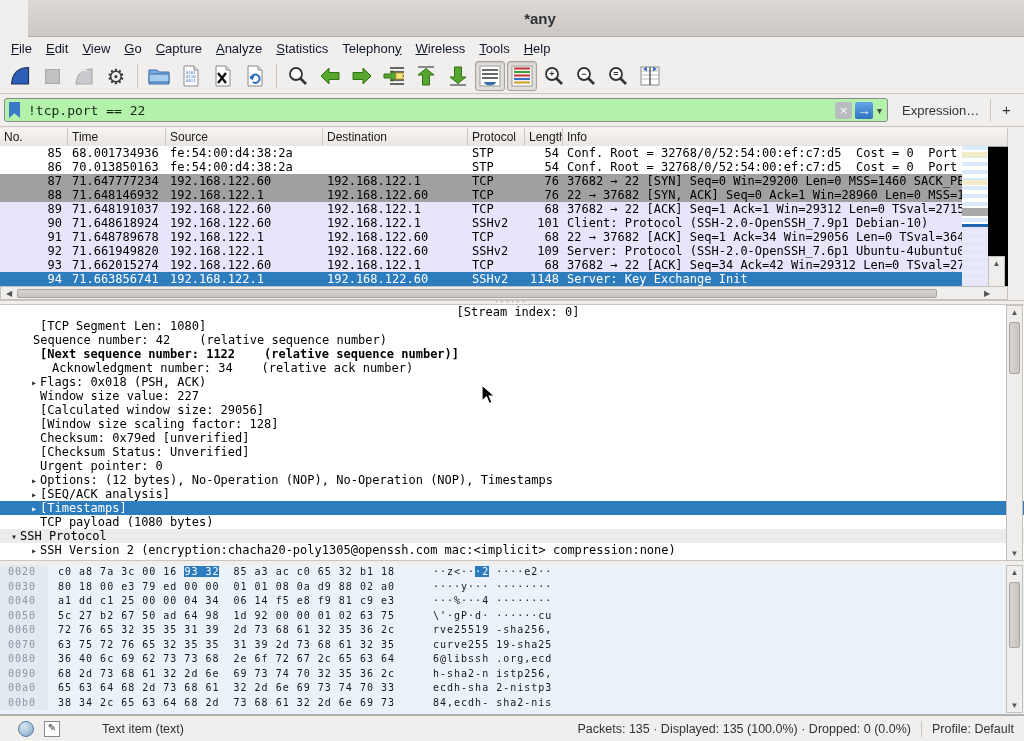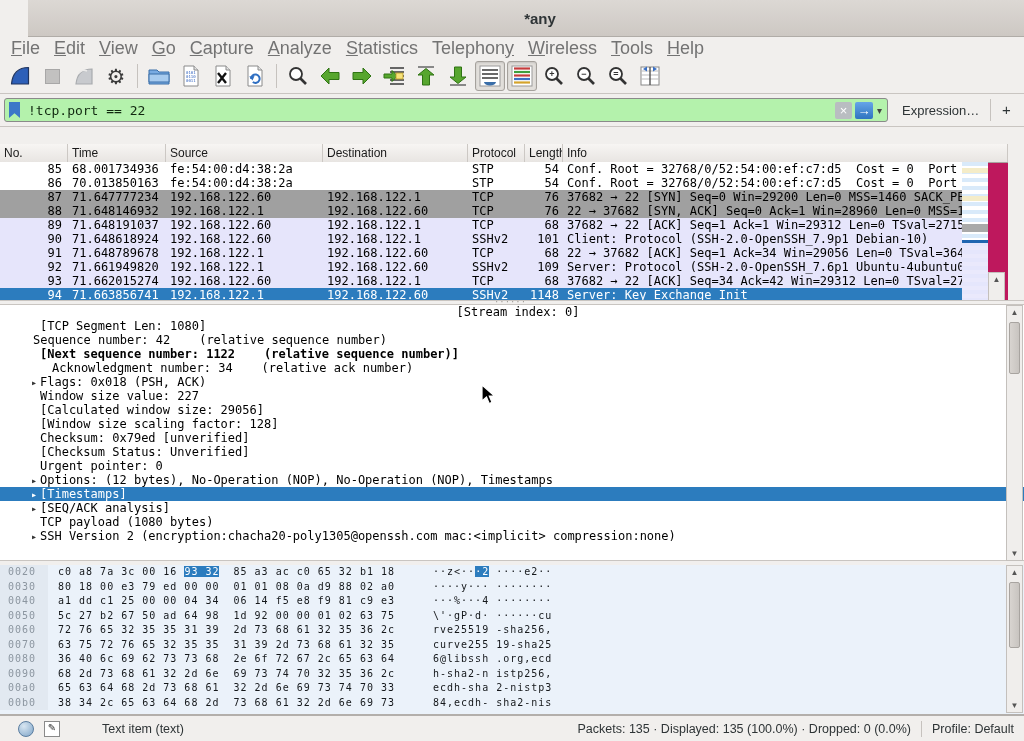--- a/index.html
+++ b/index.html
@@ -8,21 +8,21 @@
   .mono{font-family:"DejaVu Sans Mono",monospace;}
   
   .titlebar{position:absolute;left:0;top:0;width:1024px;height:36px;
     background:linear-gradient(#dcd8d4,#cdc8c3);border-bottom:1px solid #b0aca7;
     display:flex;align-items:center;justify-content:center;margin-left:28px;}
   .title{font-size:15px;color:#2e3436;font-weight:bold;}
   .close{position:absolute;right:12px;top:6px;font-size:17px;color:#3c3c3c;width:22px;height:22px;
     display:flex;align-items:center;justify-content:center;cursor:default;}
   
   .menubar{position:absolute;left:0;top:37px;width:1024px;height:22px;background:#f1efed;
-    display:flex;align-items:center;font-size:18px;color:#737373;padding-left:4px;box-sizing:border-box;}
+    display:flex;align-items:center;font-size:13px;color:#0f172a;padding-left:4px;box-sizing:border-box;}
   .mitem{padding:2px 7px;}
   .mitem u{text-decoration:underline;}
   
   .toolbar{position:absolute;left:0;top:59px;width:1024px;height:35px;background:#f1efed;
     border-bottom:1px solid #c9c5c1;display:flex;align-items:center;padding-left:4px;box-sizing:border-box;}
   .tbtn{width:30px;height:30px;display:flex;align-items:center;justify-content:center;box-sizing:border-box;margin:0 1px;border-radius:3px;}
   .tbtn.pressed{background:#e2dfdb;border:1px solid #a5a19c;box-shadow:inset 0 1px 2px rgba(0,0,0,.12);}
   .tbtn.disabled{opacity:.55;}
   .tsep{width:1px;height:24px;background:#c6c2be;margin:0 5px;}
   
@@ -35,21 +35,21 @@
   .ftext{font-size:13px;color:#10280f;margin-left:8px;flex:1;white-space:pre;overflow:hidden;}
   .fclear{width:17px;height:17px;background:#b9bdc1;color:#fff;border-radius:2px;font-size:13px;
     display:flex;align-items:center;justify-content:center;margin-right:3px;}
   .fapply{width:18px;height:17px;background:linear-gradient(#66a5e8,#2f74c0);color:#fff;border-radius:2px;
     font-size:13px;display:flex;align-items:center;justify-content:center;margin-right:4px;font-weight:bold;}
   .fcaret{font-size:10px;color:#444;margin-right:5px;}
   .fexpr{position:absolute;left:902px;top:8px;font-size:13px;color:#2e3436;}
   .fsep{position:absolute;left:990px;top:4px;width:1px;height:22px;background:#c6c2be;}
   .fadd{position:absolute;left:1002px;top:6px;font-size:15px;color:#2e3436;}
   
-  .plist{position:absolute;left:0;top:128px;width:1024px;height:172px;background:#be185d;margin-top:16px;}
+  .plist{position:absolute;left:0;top:128px;width:1024px;height:172px;background:#000000;}
   .phead{position:absolute;left:0;top:0;width:1008px;height:18px;display:flex;
     background:linear-gradient(#f7f5f3,#e8e5e2);border-bottom:1px solid #a8a4a0;font-size:12px;color:#1a1a1a;}
   .hcell{box-sizing:border-box;border-right:1px solid #ccc8c4;padding:2px 0 0 4px;overflow:hidden;white-space:pre;}
   .prows{position:absolute;left:0;top:18px;width:962px;height:140px;overflow:hidden;}
   .prow{display:flex;height:14px;line-height:14px;font-size:12px;white-space:pre;}
   .pcell{box-sizing:border-box;overflow:hidden;padding-left:4px;}
   .c-no{width:68px;text-align:right;padding:0 6px 0 0;}
   .c-time{width:98px;}.c-src{width:157px;}.c-dst{width:145px;}.c-proto{width:57px;}
   .c-len{width:38px;text-align:right;padding:0 4px 0 0;}
   .c-info{flex:1;}
@@ -340,23 +340,24 @@
     <div class="drow mono" style="padding-left: 28px; font-weight: bold;"><span class="arr"> </span><span>[Next sequence number: 1122    (relative sequence number)]</span></div>
     <div class="drow mono" style="padding-left: 40px;"><span class="arr"> </span><span>Acknowledgment number: 34    (relative ack number)</span></div>
     <div class="drow mono" style="padding-left: 28px;"><span class="arr">▸</span><span>Flags: 0x018 (PSH, ACK)</span></div>
     <div class="drow mono" style="padding-left: 28px;"><span class="arr"> </span><span>Window size value: 227</span></div>
     <div class="drow mono" style="padding-left: 28px;"><span class="arr"> </span><span>[Calculated window size: 29056]</span></div>
     <div class="drow mono" style="padding-left: 28px;"><span class="arr"> </span><span>[Window size scaling factor: 128]</span></div>
     <div class="drow mono" style="padding-left: 28px;"><span class="arr"> </span><span>Checksum: 0x79ed [unverified]</span></div>
     <div class="drow mono" style="padding-left: 28px;"><span class="arr"> </span><span>[Checksum Status: Unverified]</span></div>
     <div class="drow mono" style="padding-left: 28px;"><span class="arr"> </span><span>Urgent pointer: 0</span></div>
     <div class="drow mono" style="padding-left: 28px;"><span class="arr">▸</span><span>Options: (12 bytes), No-Operation (NOP), No-Operation (NOP), Timestamps</span></div>
+    <div class="drow mono" style="padding-left: 28px;"><span class="arr">▸</span><span>[SEQ/ACK analysis]</span></div>
     <div class="drow mono sel" style="padding-left: 28px;"><span class="arr">▸</span><span>[Timestamps]</span></div>
-    <div class="drow mono" style="padding-left: 28px;"><span class="arr">▸</span><span>[SEQ/ACK analysis]</span></div>
     <div class="drow mono" style="padding-left: 28px;"><span class="arr"> </span><span>TCP payload (1080 bytes)</span></div>
+    <div class="drow mono shade" style="padding-left: 8px;"><span class="arr">▾</span><span>SSH Protocol</span></div>
     <div class="drow mono" style="padding-left: 28px;"><span class="arr">▸</span><span>SSH Version 2 (encryption:chacha20-poly1305@openssh.com mac:&lt;implicit&gt; compression:none)</span></div>
   </div>
 <div id="details-vscroll" style="position: absolute; left: 0px; top: 0px; width: 0px; height: 0px; overflow: visible;">
     <div class="sb" style="left: 1006px; top: 305px; width: 17px; height: 256px; position: absolute;">
       <div class="sb-arrow" style="top: 2px;">▲</div>
       <div class="sb-thumb" style="left: 2px; width: 11px; top: 16px; height: 52px;"></div>
       <div class="sb-arrow" style="bottom: 2px;">▼</div>
     </div>
   </div>
 

